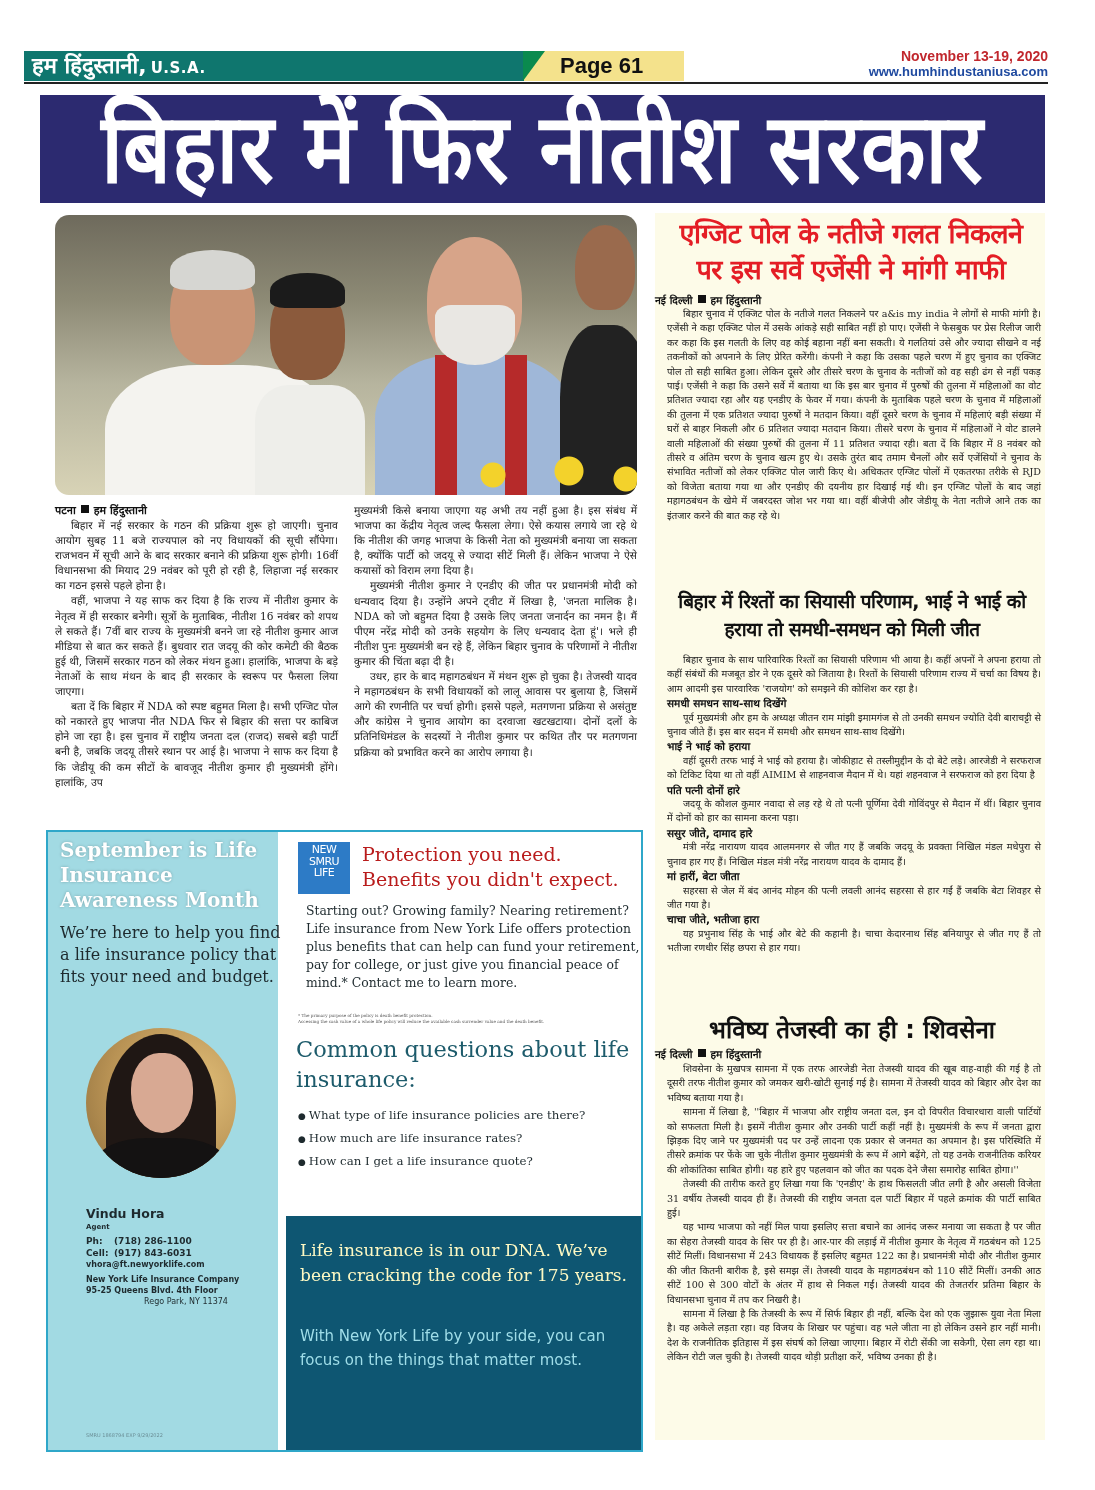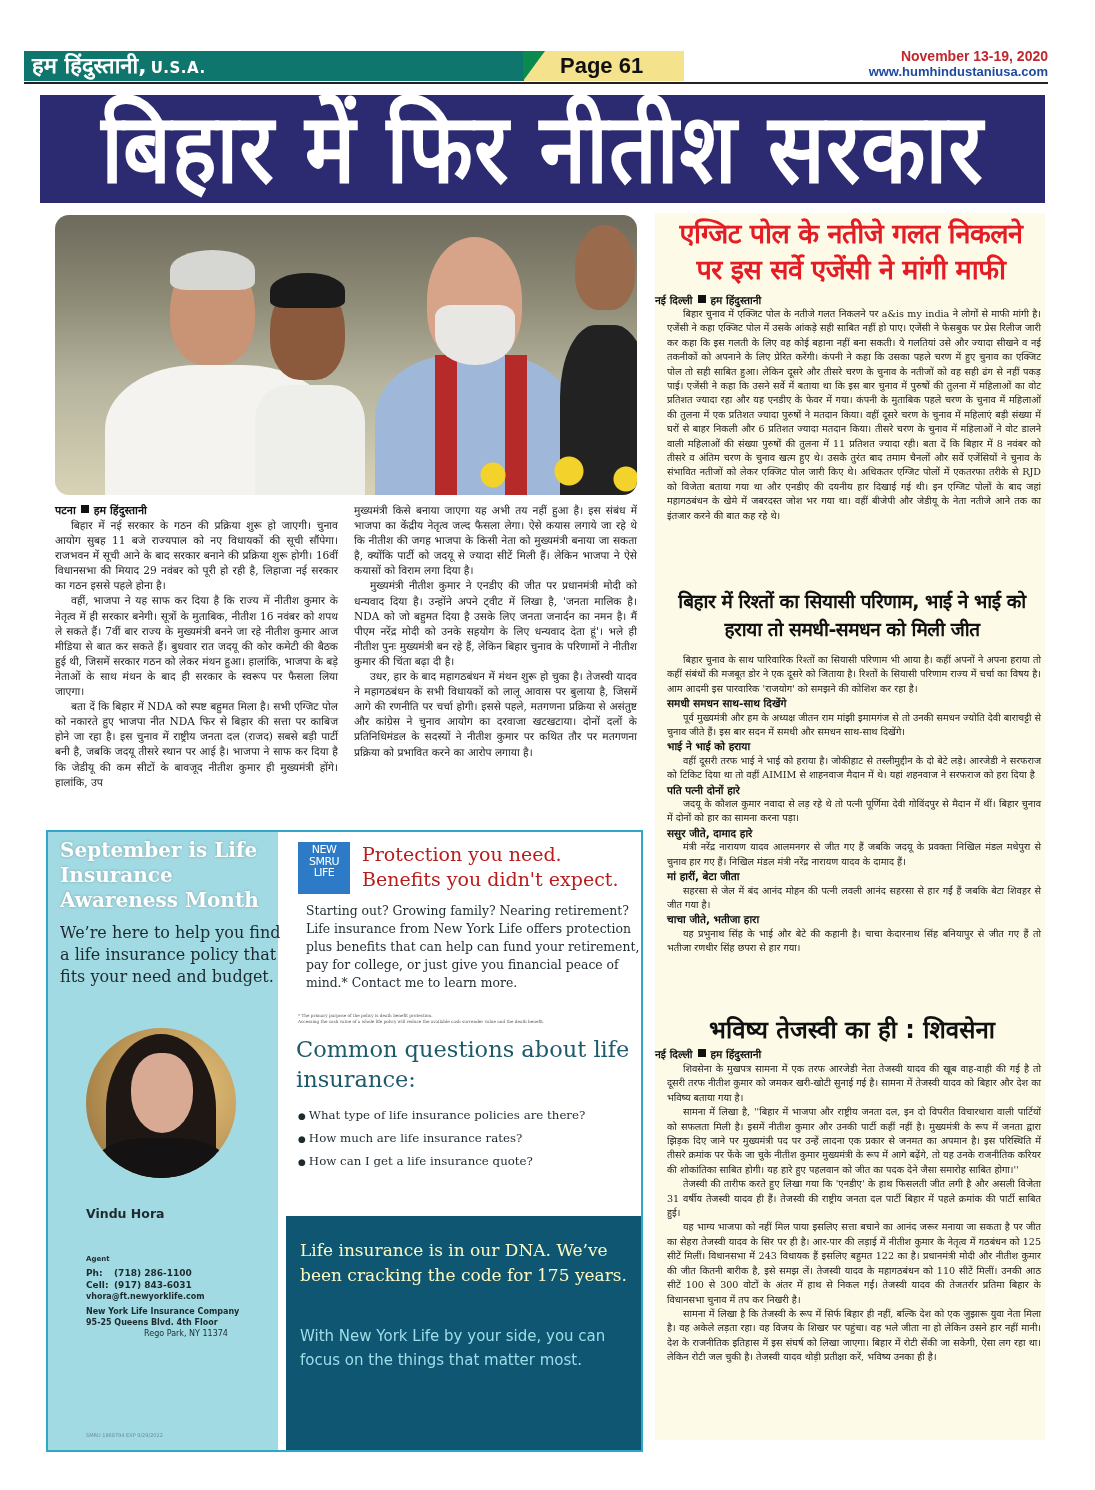--- a/index.html
+++ b/index.html
@@ -52,21 +52,21 @@
   .ad { position: absolute; left: 46px; top: 830px; width: 597px; height: 622px; border: 2px solid #2fa7c9; background: #ffffff; }
   .ad-left { position: absolute; left: 0; top: 0; width: 230px; height: 618px; background: #a2dae3; }
   .ad-left .ad-title { position: absolute; left: 12px; top: 6px; width: 224px; font-family: "DejaVu Serif", serif; font-weight: bold; font-size: 20px; line-height: 25px; color: #ffffff; text-shadow: 0 0 3px rgba(0,0,0,0.25); }
   .ad-left .ad-intro { position: absolute; left: 12px; top: 90px; width: 224px; font-family: "DejaVu Serif", serif; font-size: 16px; line-height: 22px; color: #1e2a2e; }
   .agent-photo { position: absolute; left: 38px; top: 196px; width: 150px; height: 150px; border-radius: 50%; overflow: hidden; background: radial-gradient(circle at 70% 40%, #e3c07a 0%, #b89254 60%, #8a6b3a 100%); }
   .agent-photo .hair { position: absolute; left: 20px; top: 6px; width: 110px; height: 150px; background: #1f1714; border-radius: 50% 50% 10% 10%; }
   .agent-photo .face { position: absolute; left: 45px; top: 25px; width: 62px; height: 80px; background: #d8a993; border-radius: 45% 45% 50% 50%; }
   .agent-photo .jacket { position: absolute; left: 10px; top: 110px; width: 130px; height: 60px; background: #141212; border-radius: 40% 40% 0 0; }
   .agent-info { position: absolute; left: 38px; top: 374px; width: 200px; font-family: "DejaVu Sans", sans-serif; color: #1e2a2e; }
   .agent-name { font-weight: bold; font-size: 12.5px; line-height: 16px; }
-  .agent-role { font-weight: bold; font-size: 7px; line-height: 10px; margin-bottom: 4px; margin-top: 32px; }
+  .agent-role { font-weight: bold; font-size: 7px; line-height: 10px; margin-bottom: 4px; }
   .agent-contact { font-weight: bold; font-size: 9px; line-height: 11.5px; }
   .agent-contact .lbl { display: inline-block; width: 28px; }
   .agent-email { font-weight: bold; font-size: 8px; line-height: 11px; margin-bottom: 4px; }
   .agent-company { font-weight: bold; font-size: 8px; line-height: 11px; }
   .agent-addr { font-size: 8px; line-height: 11px; text-align: center; }
   .ad-code { position: absolute; left: 38px; top: 600px; font-family: "DejaVu Sans", sans-serif; font-size: 5px; color: #6b8f97; }
 
   .ad-right { position: absolute; left: 238px; top: 0; width: 355px; height: 618px; }
   .nyl-logo { position: absolute; left: 12px; top: 10px; width: 52px; height: 52px; background: #2d7bc6; color: #fff; font-family: "DejaVu Sans", sans-serif; font-size: 11px; line-height: 11.5px; text-align: center; padding-top: 2px; letter-spacing: -0.5px; }
   .ad-head { position: absolute; left: 76px; top: 10px; width: 280px; font-family: "DejaVu Serif", serif; font-size: 19px; line-height: 25px; color: #b91c1c; }

